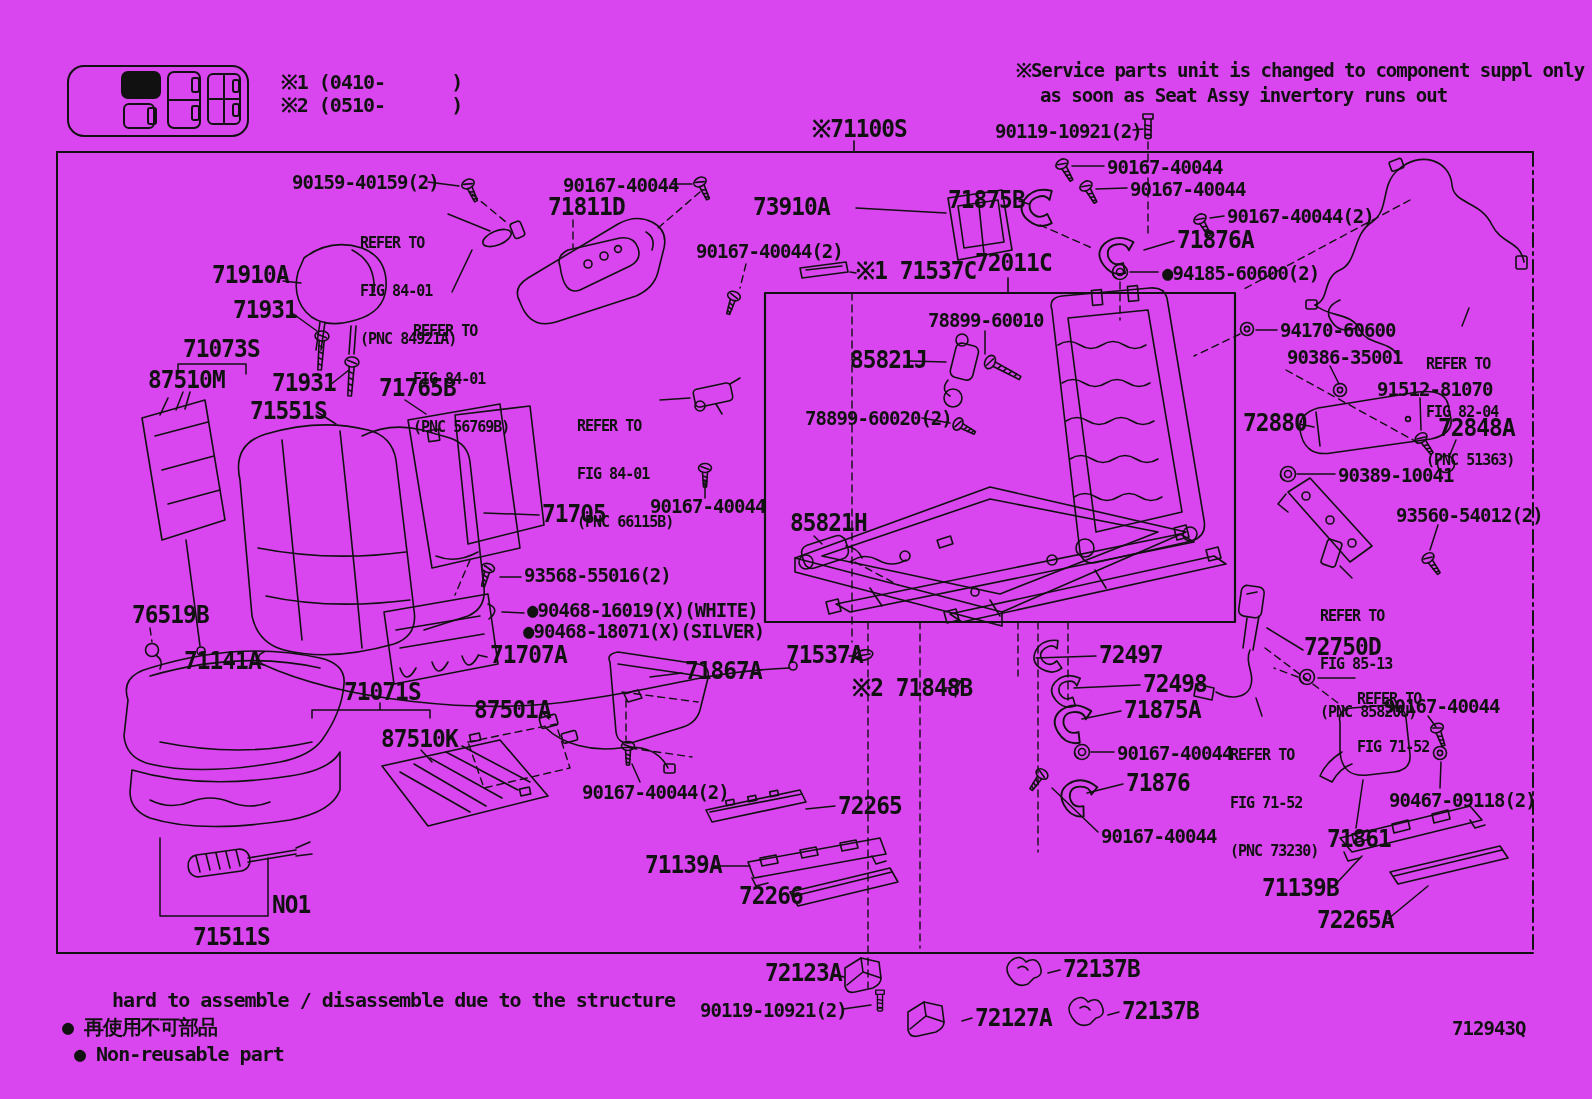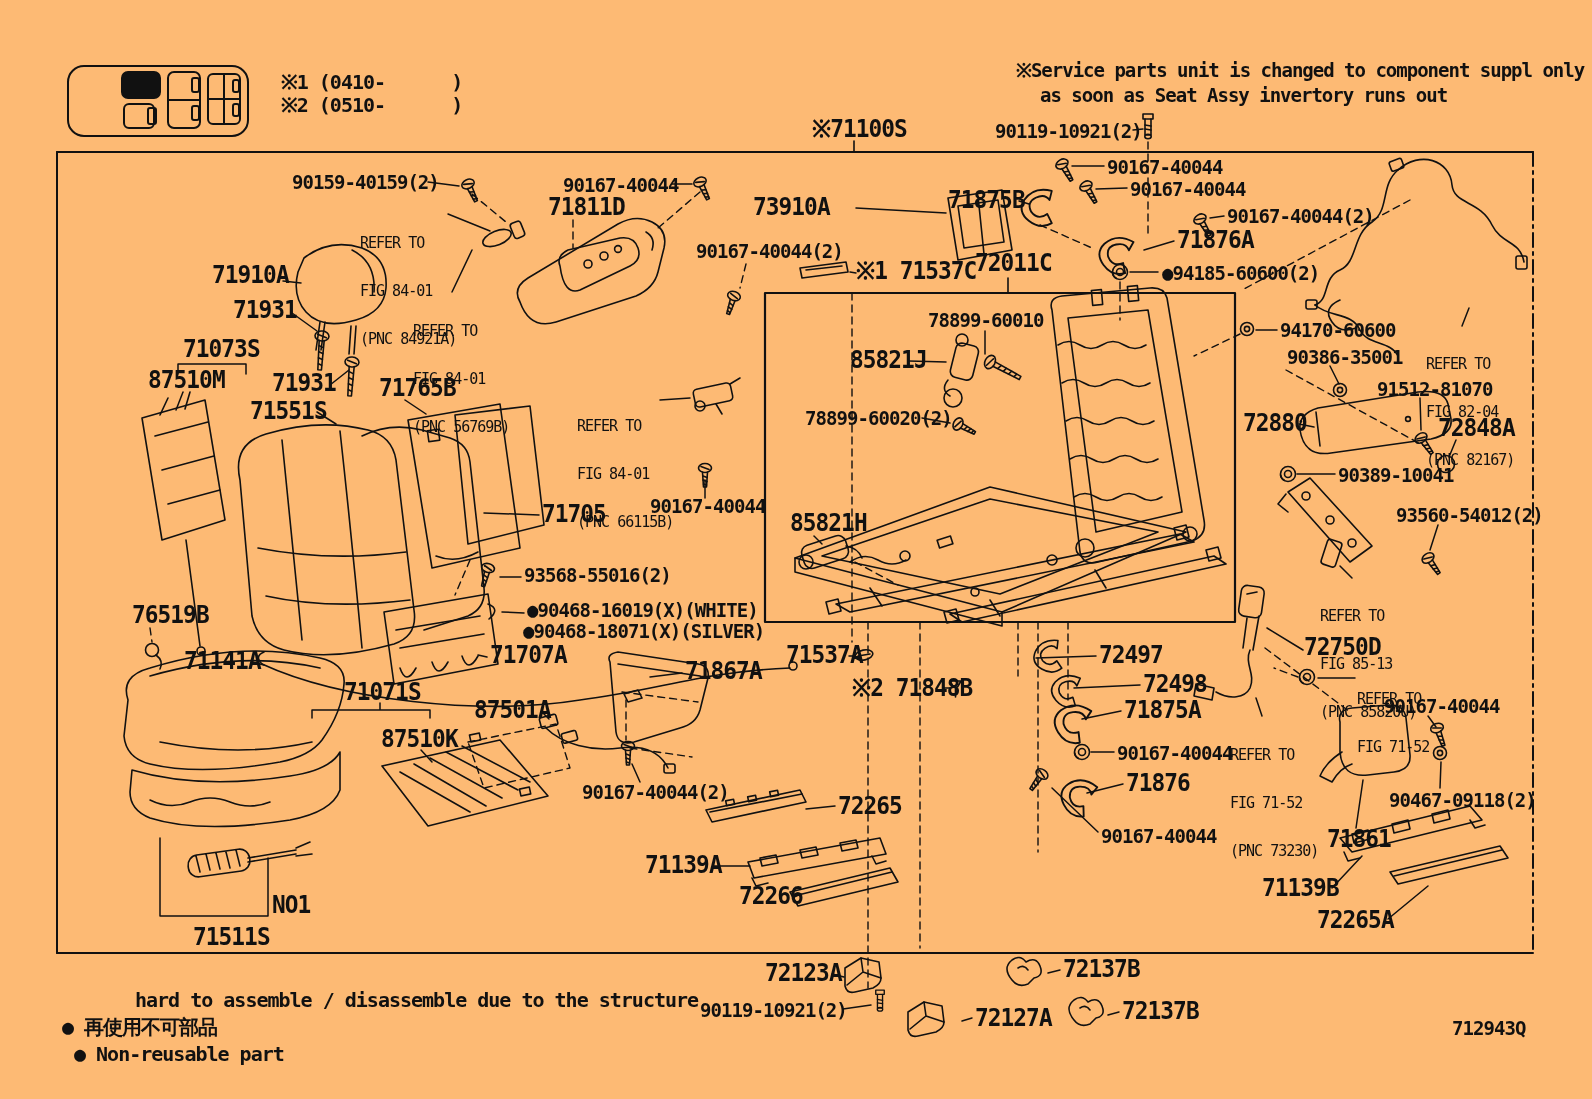--- a/index.html
+++ b/index.html
@@ -1,22 +1,22 @@
 <!DOCTYPE html>
 <html><head>
 <meta charset="utf-8">
 <style>
   html,body{margin:0;padding:0;background:#fff;}
-  #page{position:relative;width:1592px;height:1099px;background:#fdba74;overflow:hidden;
+  #page{position:relative;width:1592px;height:1099px;background:#d946ef;overflow:hidden;
         font-family:"DejaVu Sans Mono",monospace;color:#111;}
   #art{position:absolute;left:0;top:0;}
   .lbl{position:absolute;font-weight:700;font-size:20px;letter-spacing:-1px;white-space:pre;
        transform:scaleX(.95);transform-origin:left top;line-height:20px;}
   .big{font-size:24px;line-height:22px;}
-  .ref{position:absolute;font-weight:400;font-size:15px;line-height:16px;letter-spacing:-1px;white-space:pre;}
+  .ref{position:absolute;font-weight:700;font-size:15px;line-height:16px;letter-spacing:-1px;white-space:pre;}
   .note{position:absolute;font-weight:700;font-size:20px;letter-spacing:-1px;white-space:pre;}
   .small-note{font-size:19px;}
   svg{stroke:#111;fill:none;stroke-width:1.6;stroke-linecap:round;stroke-linejoin:round;}
 </style>
 </head>
 <body>
 
 <div id="page">
 
 <svg id="art" width="1592" height="1099" viewBox="0 0 1592 1099">
@@ -557,34 +557,34 @@
   <div>(PNC 56769B)</div>
 </div>
 <div class="ref" style="left:577px;top:386px">
   <div>REFER TO</div>
   <div>FIG 84-01</div>
   <div>(PNC 66115B)</div>
 </div>
 <div class="ref" style="left:1426px;top:324px">
   <div>REFER TO</div>
   <div>FIG 82-04</div>
-  <div>(PNC 82167)</div>
+  <div>(PNC 51363)</div>
 </div>
 <div class="ref" style="left:1320px;top:576px">
   <div>REFER TO</div>
   <div>FIG 85-13</div>
   <div>(PNC 85820U)</div>
 </div>
 <div class="ref" style="left:1357px;top:659px">
   <div>REFER TO</div>
   <div>FIG 71-52</div>
 </div>
 <div class="ref" style="left:1230px;top:715px">
   <div>REFER TO</div>
   <div>FIG 71-52</div>
   <div>(PNC 73230)</div>
 </div>
 
-<div class="note" style="left:135px;top:988px">hard to assemble / disassemble due to the structure</div>
+<div class="note" style="left:112px;top:988px">hard to assemble / disassemble due to the structure</div>
 <div class="note" style="left:62px;top:1014px">● 再使用不可部品</div>
 <div class="note" style="left:74px;top:1042px">● Non-reusable part</div>
 
 </div>
 
 </body></html>

